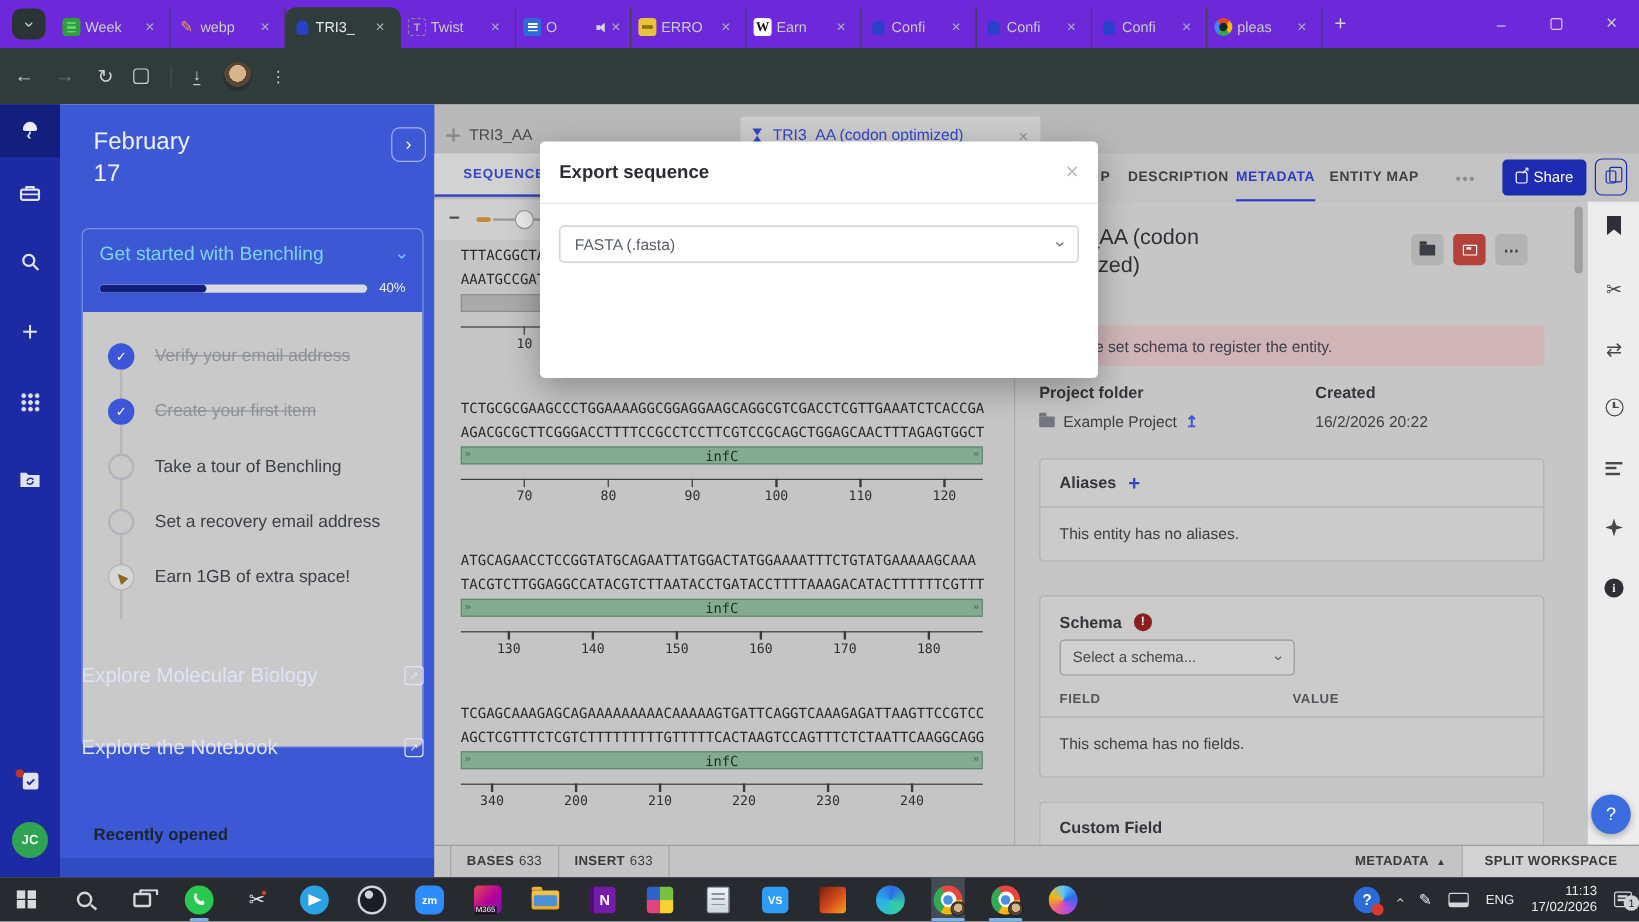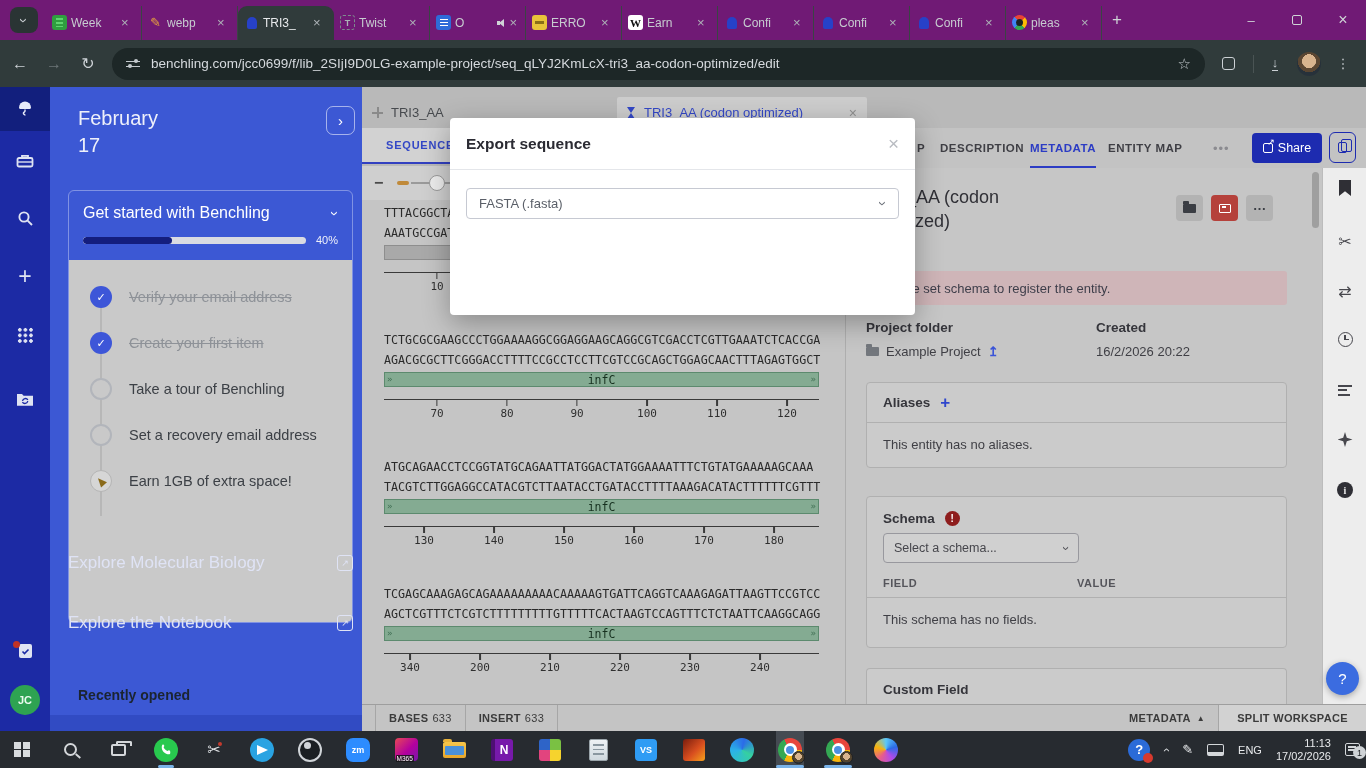--- a/index.html
+++ b/index.html
@@ -1,20 +1,20 @@
 <!DOCTYPE html>
 <html><head>
 <meta charset="utf-8">
 <style>
 *{box-sizing:border-box;margin:0;padding:0}
 html,body{width:1366px;height:768px;overflow:hidden}
 body{position:relative;font-family:"Liberation Sans",sans-serif;background:#c6c6c6;font-size:13px}
 
 
-#tabstrip{position:absolute;left:0;top:0;width:1366px;height:40px;background:#701a75;display:flex;align-items:center}
+#tabstrip{position:absolute;left:0;top:0;width:1366px;height:40px;background:#6d28d9;display:flex;align-items:center}
 .tsearch{width:28px;height:26px;margin:0 8px 0 10px;border-radius:8px;background:#2a3434;color:#cdd2d6;display:flex;align-items:center;justify-content:center;font-size:11px}
 .btab{position:relative;width:96px;height:34px;margin-top:5px;display:flex;align-items:center;padding:0 6px;color:#c7ccd0;font-size:12px;border-right:1px solid #3a4444}
 .btab .lbl{flex:1;overflow:hidden;white-space:nowrap;margin:0 4px;max-width:44px}
 .btab .x{color:#aeb4b8;font-size:13px;padding:0 2px}
 .btab.active{background:#303b3b;border-radius:9px 9px 0 0;border-right:none;color:#e8eaec}
 .fav{width:15px;height:15px;flex:none;display:flex;align-items:center;justify-content:center;font-size:10px;border-radius:3px}
 .fav-week{background:#2f9e3f}.fav-week i{display:block;width:7px;height:9px;background:repeating-linear-gradient(#5fd36f 0 2px,#2f9e3f 2px 4px)}
 .fav-pencil{color:#e8a33d;font-size:13px}
 .fav-bench{background:transparent}.fav-bench b{display:block;width:10px;height:12px;background:#2741c8;border-radius:5px 5px 2px 2px}
 .fav-twist{border:1.5px dashed #7e8a8e;color:#aab2b6;border-radius:3px;font-size:9px;font-weight:bold}
@@ -54,21 +54,21 @@
 .plus22{font-size:23px;font-weight:300}
 .appsgrid{width:16px;height:16px;background-image:radial-gradient(circle,#dfe3f2 1.7px,transparent 2px);background-size:5.6px 5.6px}
 .reddot{position:absolute;width:7px;height:7px;border-radius:50%;background:#c03326;left:14px;top:-2px}
 .jc{width:30px;height:30px;border-radius:50%;background:#2ea352;color:#eafbef;font-size:11px;font-weight:bold;display:flex;align-items:center;justify-content:center}
 
 #sidebar{position:absolute;left:50px;top:0;width:312px;height:644px;background:#3c58d4;overflow:hidden}
 .month{position:absolute;left:28px;top:20px;font-size:20px;color:#eef0fa}
 .day{position:absolute;left:28px;top:47px;font-size:20px;color:#eef0fa}
 .nextbtn{position:absolute;left:276px;top:19px;width:29px;height:29px;border:1.5px solid rgba(255,255,255,.55);border-radius:7px;color:#fff;display:flex;align-items:center;justify-content:center;font-size:15px}
 #gscard{position:absolute;left:18px;top:103px;width:285px;height:433px;border:1px solid rgba(255,255,255,.35);border-radius:6px;overflow:hidden}
-.gshead{padding:13px 14px 0 14px;display:flex;align-items:center;color:#ffffff;font-size:16px}
+.gshead{padding:13px 14px 0 14px;display:flex;align-items:center;color:#7dd3fc;font-size:16px}
 .gshead .chv{margin-left:auto}
 .chv{display:inline-block;transform:rotate(90deg);font-size:15px}
 .chvU{display:inline-block;transform:rotate(-90deg);font-size:15px}
 .progrow{display:flex;align-items:center;padding:12px 14px 14px 14px}
 .ptrack{flex:1;height:7px;border-radius:4px;background:#d9dbe2;overflow:hidden}
 .pfill{height:7px;background:#141e7e;border-radius:4px}
 .ppct{color:#eef0fa;font-size:11px;margin-left:10px}
 .cklist{position:relative;background:#c9c9c9;height:100%;padding:14px 0 0 0}
 .ckline{position:absolute;left:31px;top:28px;width:2px;height:228px;background:#b7b7b7}
 .ckrow{position:relative;display:flex;align-items:center;height:46px;padding-left:21px}
@@ -317,28 +317,20 @@
   <div class="wctl" style="right:46px">
       <span class="sqr"></span>
     </div>
   <div class="wctl" style="right:0;font-size:16px">×</div>
 </div>
 
 <div id="toolbar">
   <div class="nav">←</div>
   <div class="nav dim">→</div>
   <div class="nav">↻</div>
-  <div id="urlpill">
-    <span class="tune">
-        <i class="a"></i>
-        <i class="b"></i>
-      </span>
-    <span>benchling.com/jcc0699/f/lib_2SIjI9D0LG-example-project/seq_qLYJ2KmLcX-tri3_aa-codon-optimized/edit</span>
-    <span class="star">☆</span>
-  </div>
   <div class="tb-act">
       <span class="ext"></span>
     </div>
   <div class="vsep"></div>
   <div class="tb-act">
       <span class="dl">↓</span>
     </div>
   <div class="tb-act">
       <span class="avat"></span>
     </div>

